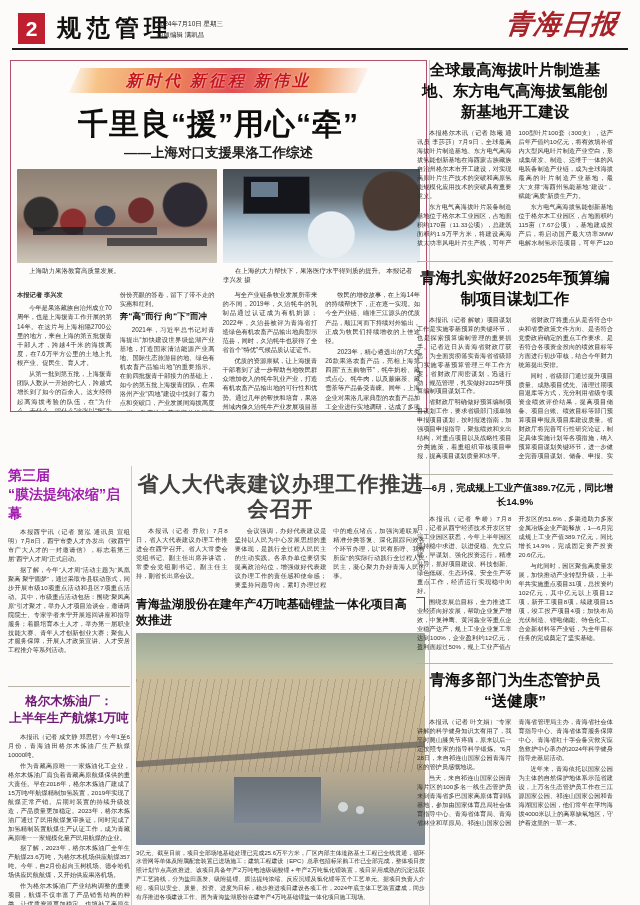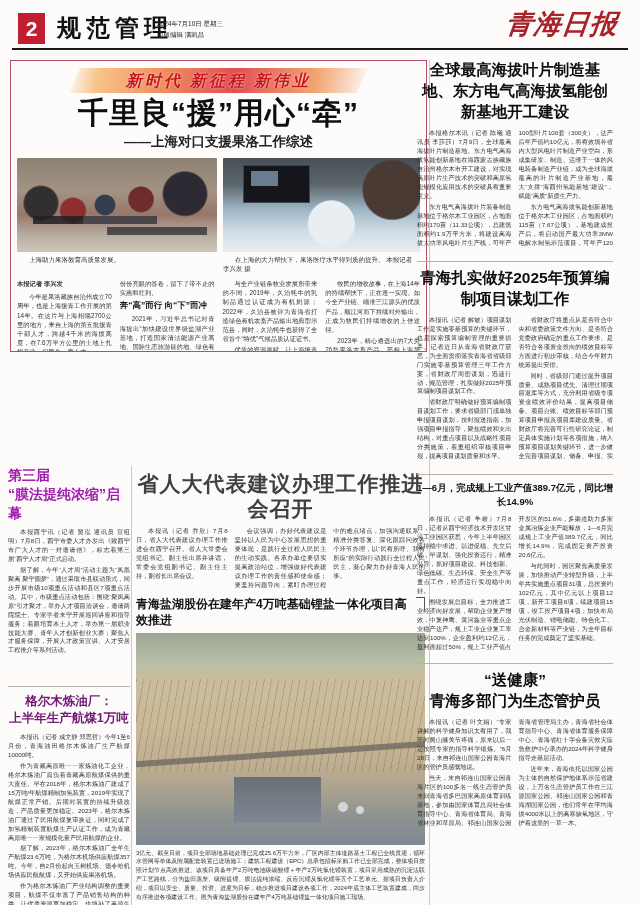--- a/index.html
+++ b/index.html
@@ -25,33 +25,33 @@
   }
   .masthead-logo {
     position:absolute; right:22px; top:8px; width:130px; text-align:right;
     font:900 27px/1.2 "Liberation Serif", serif; font-style:italic;
     transform:skewX(-6deg); letter-spacing:1px;
   }
   .header-rule { position:absolute; left:12px; right:12px; top:48px; border-top:2.5px solid #1a1a1a; }
 
   
   .feature {
-    position:absolute; left:10px; top:60px; width:417px; height:292px;
+    position:absolute; left:10px; top:60px; width:417px; height:352px;
     border:1px solid #b0506b; padding:5px 6px 4px 6px; overflow:hidden; background:#fdfcfa;
   }
   .banner {
     width:300px; height:25px; margin:2px auto 0 auto;
     display:flex; align-items:center; justify-content:center;
     background:linear-gradient(100deg, rgba(255,255,255,0) 0%, #f7c489 10%, #ef8d5e 32%, #e04f55 55%, #f2a573 82%, rgba(255,255,255,0) 100%);
     clip-path:polygon(4% 0, 100% 0, 96% 100%, 0 100%);
     font:900 16px/1 "Liberation Serif", serif; font-style:italic; color:#c8161e;
     letter-spacing:3px; text-shadow:0 0 2px rgba(255,255,255,.8);
   }
   .feature-title {
-    margin-top:3px; text-align:center;
+    margin-top:14px; text-align:center;
     font:900 30px/1.15 "Liberation Sans", sans-serif; color:#0e0e0e; letter-spacing:1px;
   }
   .feature-subtitle { margin-top:3px; text-align:center; font:700 13.5px/1.2 "Liberation Sans", sans-serif; color:#222; }
   .photo-row { display:flex; gap:6px; margin-top:8px; height:94px; }
   .photo { position:relative; overflow:hidden; border-radius:1px; }
   .photo-classroom {
     width:200px; height:94px;
     background:
       radial-gradient(circle at 12% 48%, #32302f 0 9%, rgba(0,0,0,0) 10%),
       radial-gradient(circle at 28% 56%, #8d2f2f 0 8%, rgba(0,0,0,0) 9%),
@@ -255,22 +255,22 @@
       <div class="r-subhead">1—6月，完成规上工业产值389.7亿元，同比增长14.9%</div>
       <div class="small-body r-body body-ganhe">
           <p>本报讯（记者 芈峤）7月8日，记者从西宁经济技术开发区甘河工业园区获悉，今年上半年园区坚持稳中求进、以进促稳、先立后破，早谋划、强化投资运行，精准引导，抓好项目建设、科技创新、绿色低碳、生态环保、安全生产等重点工作，经济运行实现稳中向好。</p>
           <p>围绕发展总目标，全力推进工业经济向好发展，帮助企业复产增效，中复神鹰、黄河鑫业等重点企业稳产达产，规上工业企业复工率达到100%，企业盈利约12亿元，盈利面超过50%，规上工业产值占开发区的51.6%，多渠道助力多家金属冶炼企业产能释放，1—6月完成规上工业产值389.7亿元，同比增长14.9%，完成固定资产投资20.6亿元。</p>
           <p>与此同时，园区聚焦高质量发展，加快推动产业转型升级，上半年共实施重点项目31项，总投资约102亿元，其中亿元以上项目12项，新开工项目8项，续建项目15项，竣工投产项目4项；加快布局光伏制造、锂电储能、特色化工、合金新材料等产业链，为全年目标任务的完成奠定了坚实基础。</p>
         </div>
     </div>
     <div class="rule"></div>
 
     <div>
+      <div class="rh">青海多部门为生态管护员</div>
       <div class="rh">“送健康”</div>
-      <div class="rh">青海多部门为生态管护员</div>
       <div class="small-body r-body body-health">
           <p>本报讯（记者 叶文娟）“专家讲解的科学健身知识太有用了，我平时爬山膝关节疼痛，原来以后一定按照专家的指导科学锻炼。”6月28日，来自祁连山国家公园青海片区的管护员感慨地说。</p>
           <p>当天，来自祁连山国家公园青海片区的100多名一线生态管护员来到青海省多巴国家高原体育训练基地，参加由国家体育总局社会体育指导中心、青海省体育局、青海省林业和草原局、祁连山国家公园青海省管理局主办，青海省社会体育指导中心、青海省体育服务保障中心、青海省红十字会备灾救灾应急救护中心承办的2024年科学健身指导走基层活动。</p>
           <p>近年来，青海依托以国家公园为主体的自然保护地体系示范省建设，上万名生态管护员工作在三江源国家公园、祁连山国家公园和青海湖国家公园，他们常年在平均海拔4000米以上的高寒缺氧地区，守护着这里的一草一木。</p>
         </div>
     </div>
   </div>
 
 </div>
 

